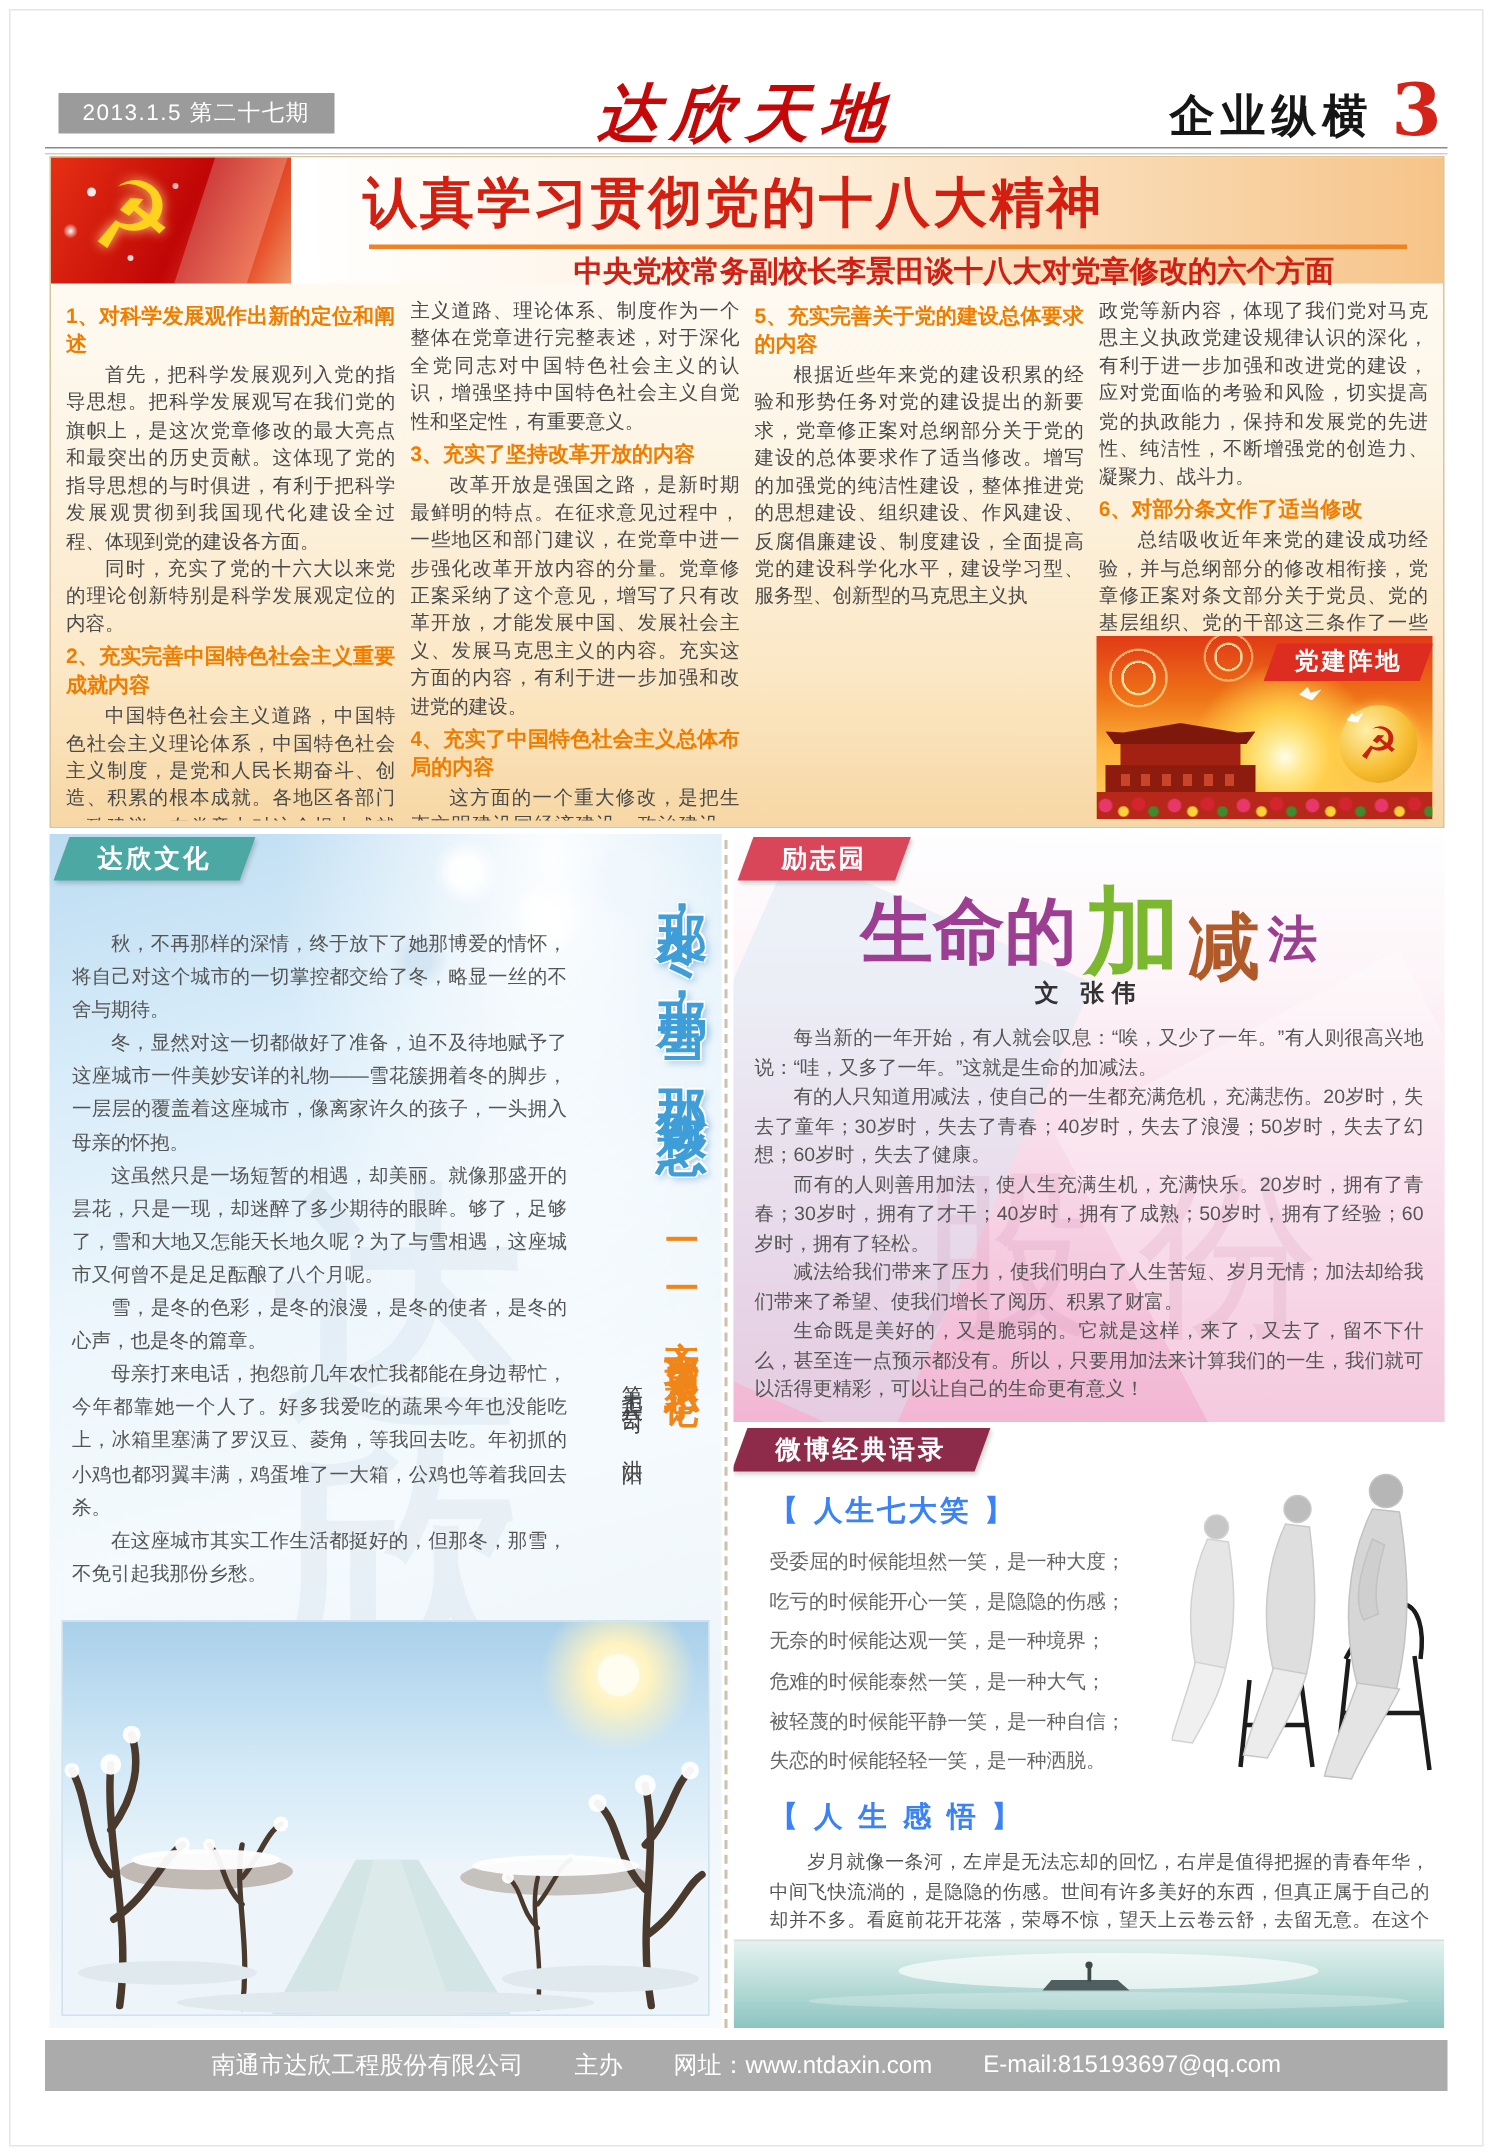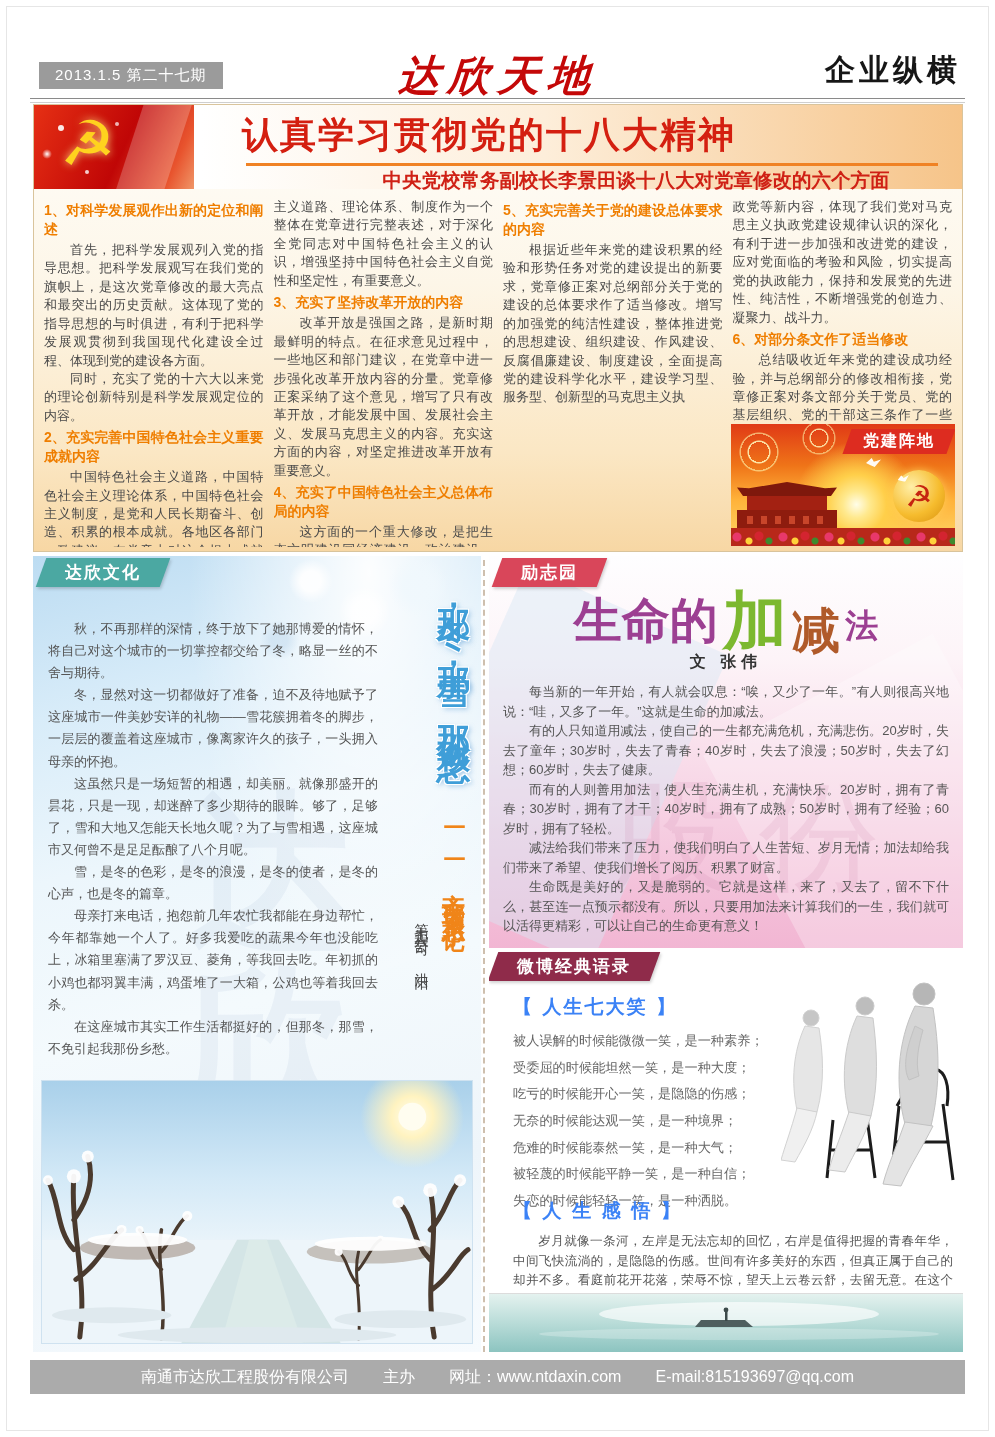--- a/index.html
+++ b/index.html
@@ -8,21 +8,21 @@
   .frame{position:absolute;inset:6px;border:1px solid #e6e6e6;pointer-events:none;}
 
   
   .masthead{position:absolute;left:33px;top:56px;width:930px;height:40px;}
   .issue-box{position:absolute;left:6px;top:6px;background:#9b9b9b;color:#fff;
              font-size:15px;padding:4px 16px;letter-spacing:1px;}
   .paper-title{position:absolute;left:0;right:0;top:-8px;text-align:center;
                font-family:"DejaVu Serif","Liberation Serif",serif;font-style:italic;
                font-weight:bold;font-size:42px;color:#c40808;letter-spacing:8px;
                transform:skewX(-4deg);}
-  .section-wrap{position:absolute;right:2px;top:-6px;display:flex;align-items:center;gap:12px;flex-direction:column;}
+  .section-wrap{position:absolute;right:2px;top:-6px;display:flex;align-items:flex-end;gap:12px;}
   .section-name{font-family:"DejaVu Serif","Liberation Serif",serif;font-weight:bold;
                 font-size:30px;color:#161616;letter-spacing:4px;}
   .page-num{font-family:"DejaVu Serif","Liberation Serif",serif;font-weight:bold;
             font-size:48px;color:#d42318;line-height:1;}
   .mast-rule{position:absolute;left:30px;top:98px;width:935px;height:3px;
              border-top:1px solid #8a8a8a;border-bottom:1px solid #cfcfcf;}
 
   
   .lead{position:absolute;left:33px;top:104px;width:930px;height:448px;
         border:1px solid #d9c49c;box-sizing:border-box;
@@ -205,21 +205,21 @@
         <h4>1、对科学发展观作出新的定位和阐述</h4>
         <p>首先，把科学发展观列入党的指导思想。把科学发展观写在我们党的旗帜上，是这次党章修改的最大亮点和最突出的历史贡献。这体现了党的指导思想的与时俱进，有利于把科学发展观贯彻到我国现代化建设全过程、体现到党的建设各方面。</p>
         <p>同时，充实了党的十六大以来党的理论创新特别是科学发展观定位的内容。</p>
         <h4>2、充实完善中国特色社会主义重要成就内容</h4>
         <p>中国特色社会主义道路，中国特色社会主义理论体系，中国特色社会主义制度，是党和人民长期奋斗、创造、积累的根本成就。各地区各部门一致建议，在党章中对这个根本成就作完整表述。</p>
 
       </div>
       <div class="col">
         <p class="cont">主义道路、理论体系、制度作为一个整体在党章进行完整表述，对于深化全党同志对中国特色社会主义的认识，增强坚持中国特色社会主义自觉性和坚定性，有重要意义。</p>
         <h4>3、充实了坚持改革开放的内容</h4>
-        <p>改革开放是强国之路，是新时期最鲜明的特点。在征求意见过程中，一些地区和部门建议，在党章中进一步强化改革开放内容的分量。党章修正案采纳了这个意见，增写了只有改革开放，才能发展中国、发展社会主义、发展马克思主义的内容。充实这方面的内容，对坚定推进改革开放有重要意义。</p>
+        <p>改革开放是强国之路，是新时期最鲜明的特点。在征求意见过程中，一些地区和部门建议，在党章中进一步强化改革开放内容的分量。党章修正案采纳了这个意见，增写了只有改革开放，才能发展中国、发展社会主义、发展马克思主义的内容。充实这方面的内容，有利于进一步加强和改进党的建设。</p>
         <h4>4、充实了中国特色社会主义总体布局的内容</h4>
         <p>这方面的一个重大修改，是把生态文明建设同经济建设、政治建设、文化建</p>
       </div>
       <div class="col">
         <h4>5、充实完善关于党的建设总体要求的内容</h4>
         <p>根据近些年来党的建设积累的经验和形势任务对党的建设提出的新要求，党章修正案对总纲部分关于党的建设的总体要求作了适当修改。增写的加强党的纯洁性建设，整体推进党的思想建设、组织建设、作风建设、反腐倡廉建设、制度建设，全面提高党的建设科学化水平，建设学习型、服务型、创新型的马克思主义执</p>
       </div>
       <div class="col">
         <p class="cont">政党等新内容，体现了我们党对马克思主义执政党建设规律认识的深化，有利于进一步加强和改进党的建设，应对党面临的考验和风险，切实提高党的执政能力，保持和发展党的先进性、纯洁性，不断增强党的创造力、凝聚力、战斗力。</p>
         <h4>6、对部分条文作了适当修改</h4>
@@ -342,21 +342,20 @@
     </div>
   </section>
 
   <section class="weibo">
     <div class="badge badge-maroon" style="left:4px;top:2px;">
       <span>微博经典语录</span>
     </div>
     <div class="laugh">
       <h3 class="laugh-title">【 人生七大笑 】</h3>
       <div class="laugh-lines">
-        <div>被人误解的时候能微微一笑，是一种素养；</div>
         <div>受委屈的时候能坦然一笑，是一种大度；</div>
         <div>吃亏的时候能开心一笑，是隐隐的伤感；</div>
         <div>无奈的时候能达观一笑，是一种境界；</div>
         <div>危难的时候能泰然一笑，是一种大气；</div>
         <div>被轻蔑的时候能平静一笑，是一种自信；</div>
         <div>失恋的时候能轻轻一笑，是一种洒脱。</div>
       </div>
     </div>
     <div class="people-photo">
       <svg viewBox="0 0 182 238">

